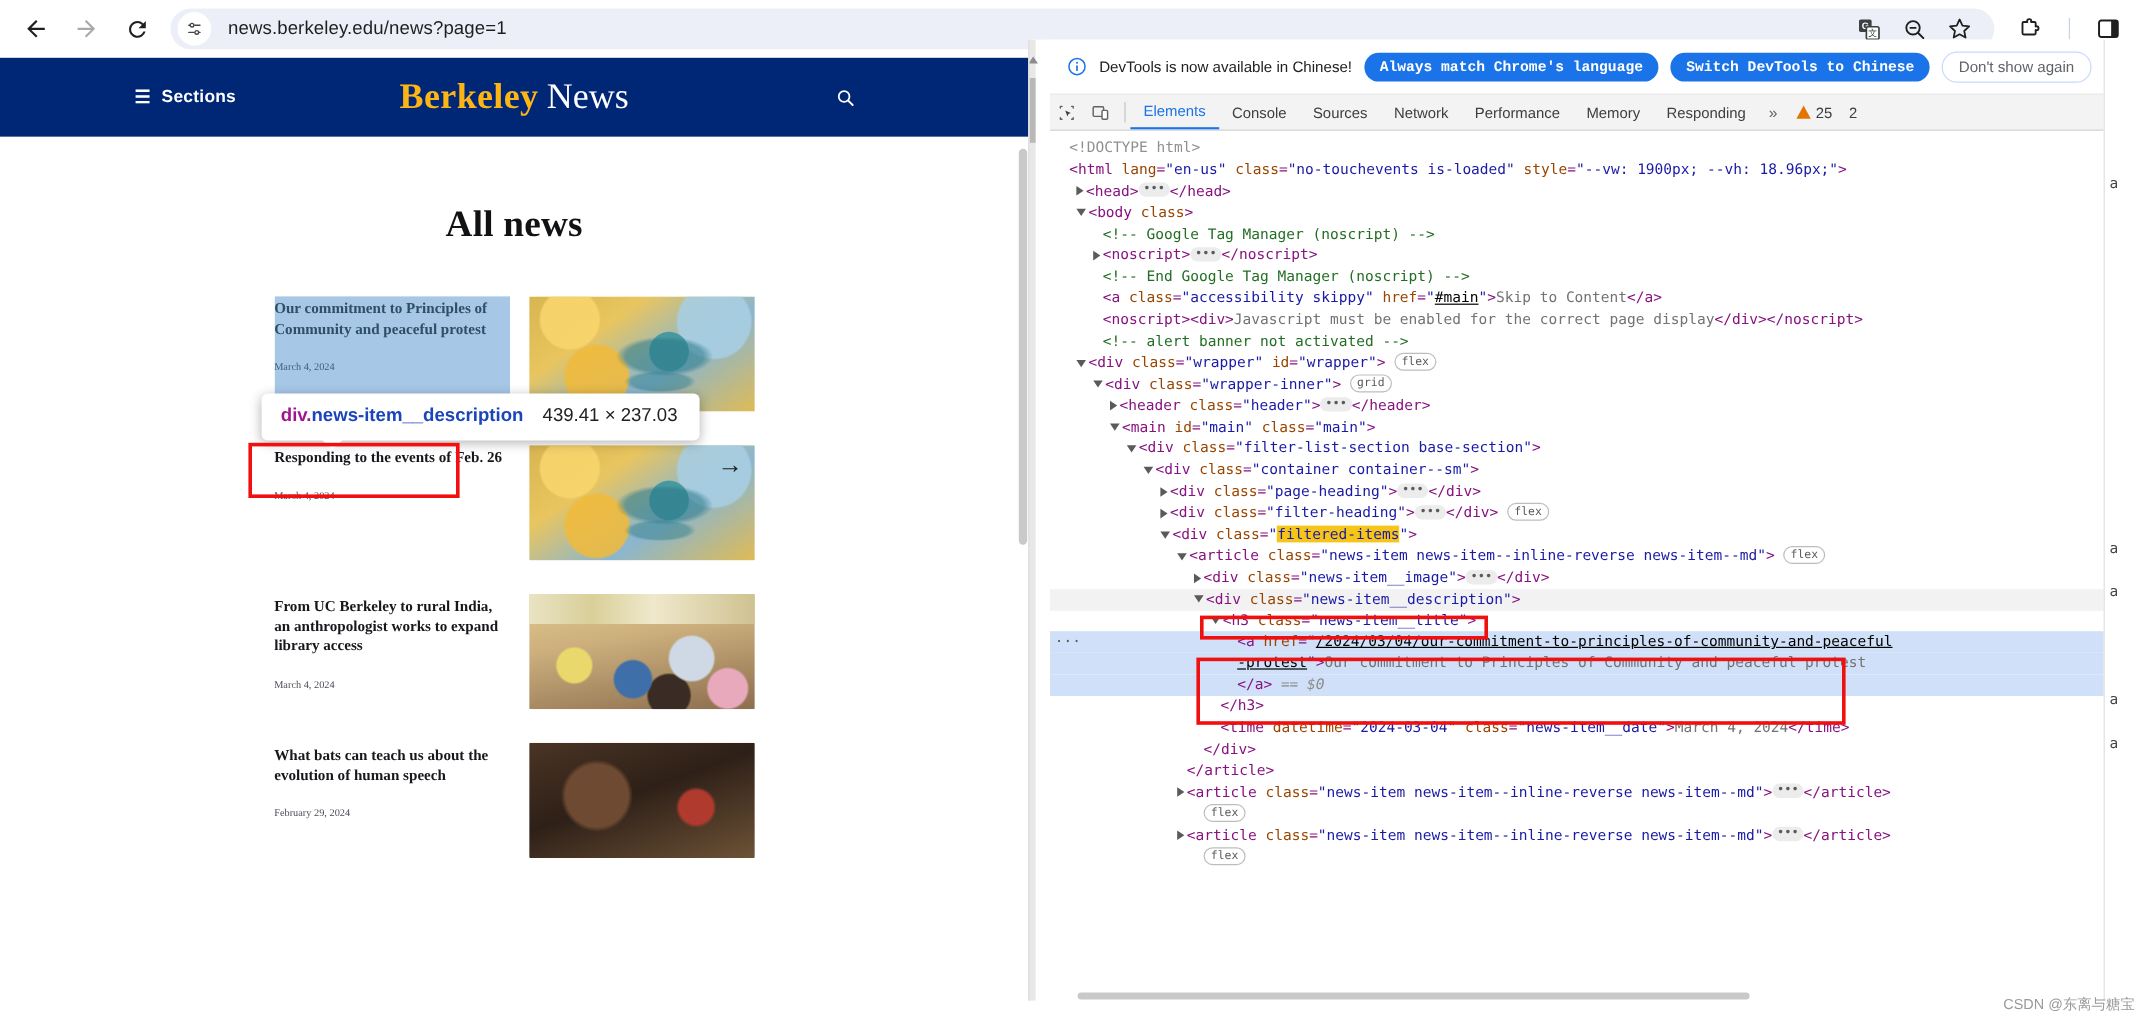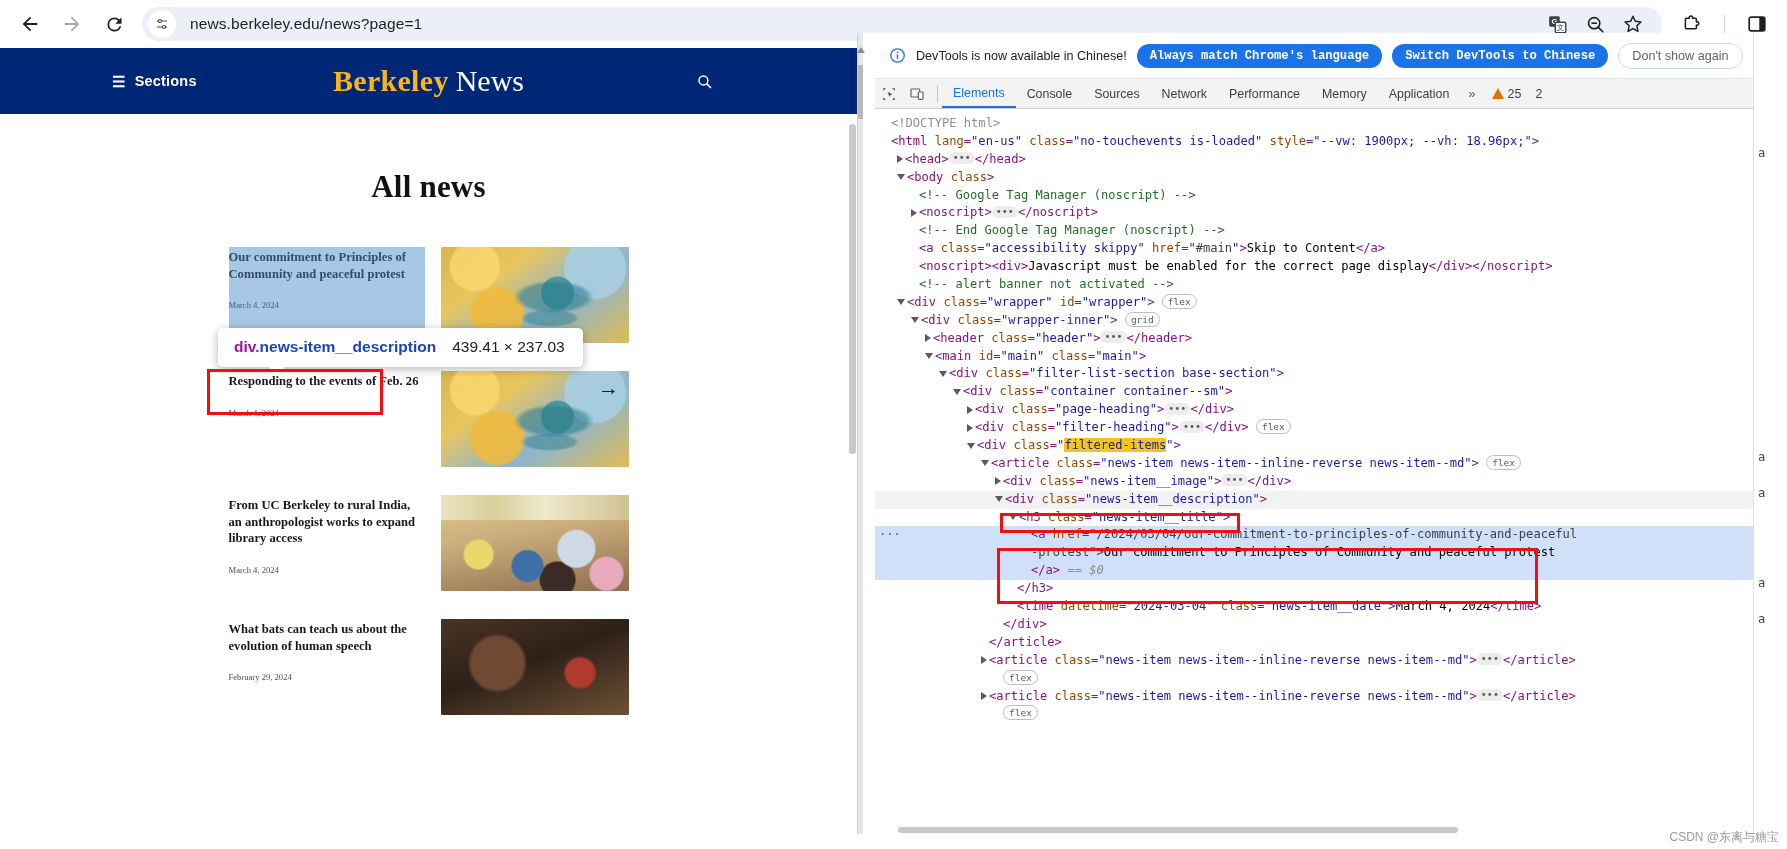--- a/index.html
+++ b/index.html
@@ -420,22 +420,22 @@
     padding-left: 8px;
     height: 17.9px;
     position: relative;
   }
   .dom-line.sel { background: #f2f2f2; }
   .dom-line.selblue { background: #cfe0f8; }
   .tok-tag     { color: #881280; }
   .tok-attr    { color: #994500; }
   .tok-val     { color: #1a1aa6; }
   .tok-comment { color: #236e25; }
-  .tok-text    { color: #000000; }
-  .tok-link    { color: #404040; cursor: pointer; }
+  .tok-text    { color: #737373; }
+  .tok-link    { color: #000000; text-decoration: underline; cursor: pointer; }
   .tok-doctype { color: #909090; }
   .tok-dollar  { color: #8c8c8c; font-style: italic; }
   .hl-yellow   { background: #f5c518; color: #1a1aa6; }
 
   .tri {
     display: inline-block;
     width: 0; height: 0;
     vertical-align: middle;
     margin-right: 2px;
   }
@@ -691,21 +691,21 @@
       </svg>
     </div>
     <div class="dt-tabs-sep"></div>
 
     <div class="dt-tab active">Elements</div>
     <div class="dt-tab">Console</div>
     <div class="dt-tab">Sources</div>
     <div class="dt-tab">Network</div>
     <div class="dt-tab">Performance</div>
     <div class="dt-tab">Memory</div>
-    <div class="dt-tab">Application</div>
+    <div class="dt-tab">Responding</div>
     <div class="dt-more">»</div>
     <div class="dt-warn">
       <span class="warn-tri"></span>
       <span class="warn-count">25</span>
     </div>
     <div class="dt-warn">
       <span class="err-count">2</span>
     </div>
   </div>
 

